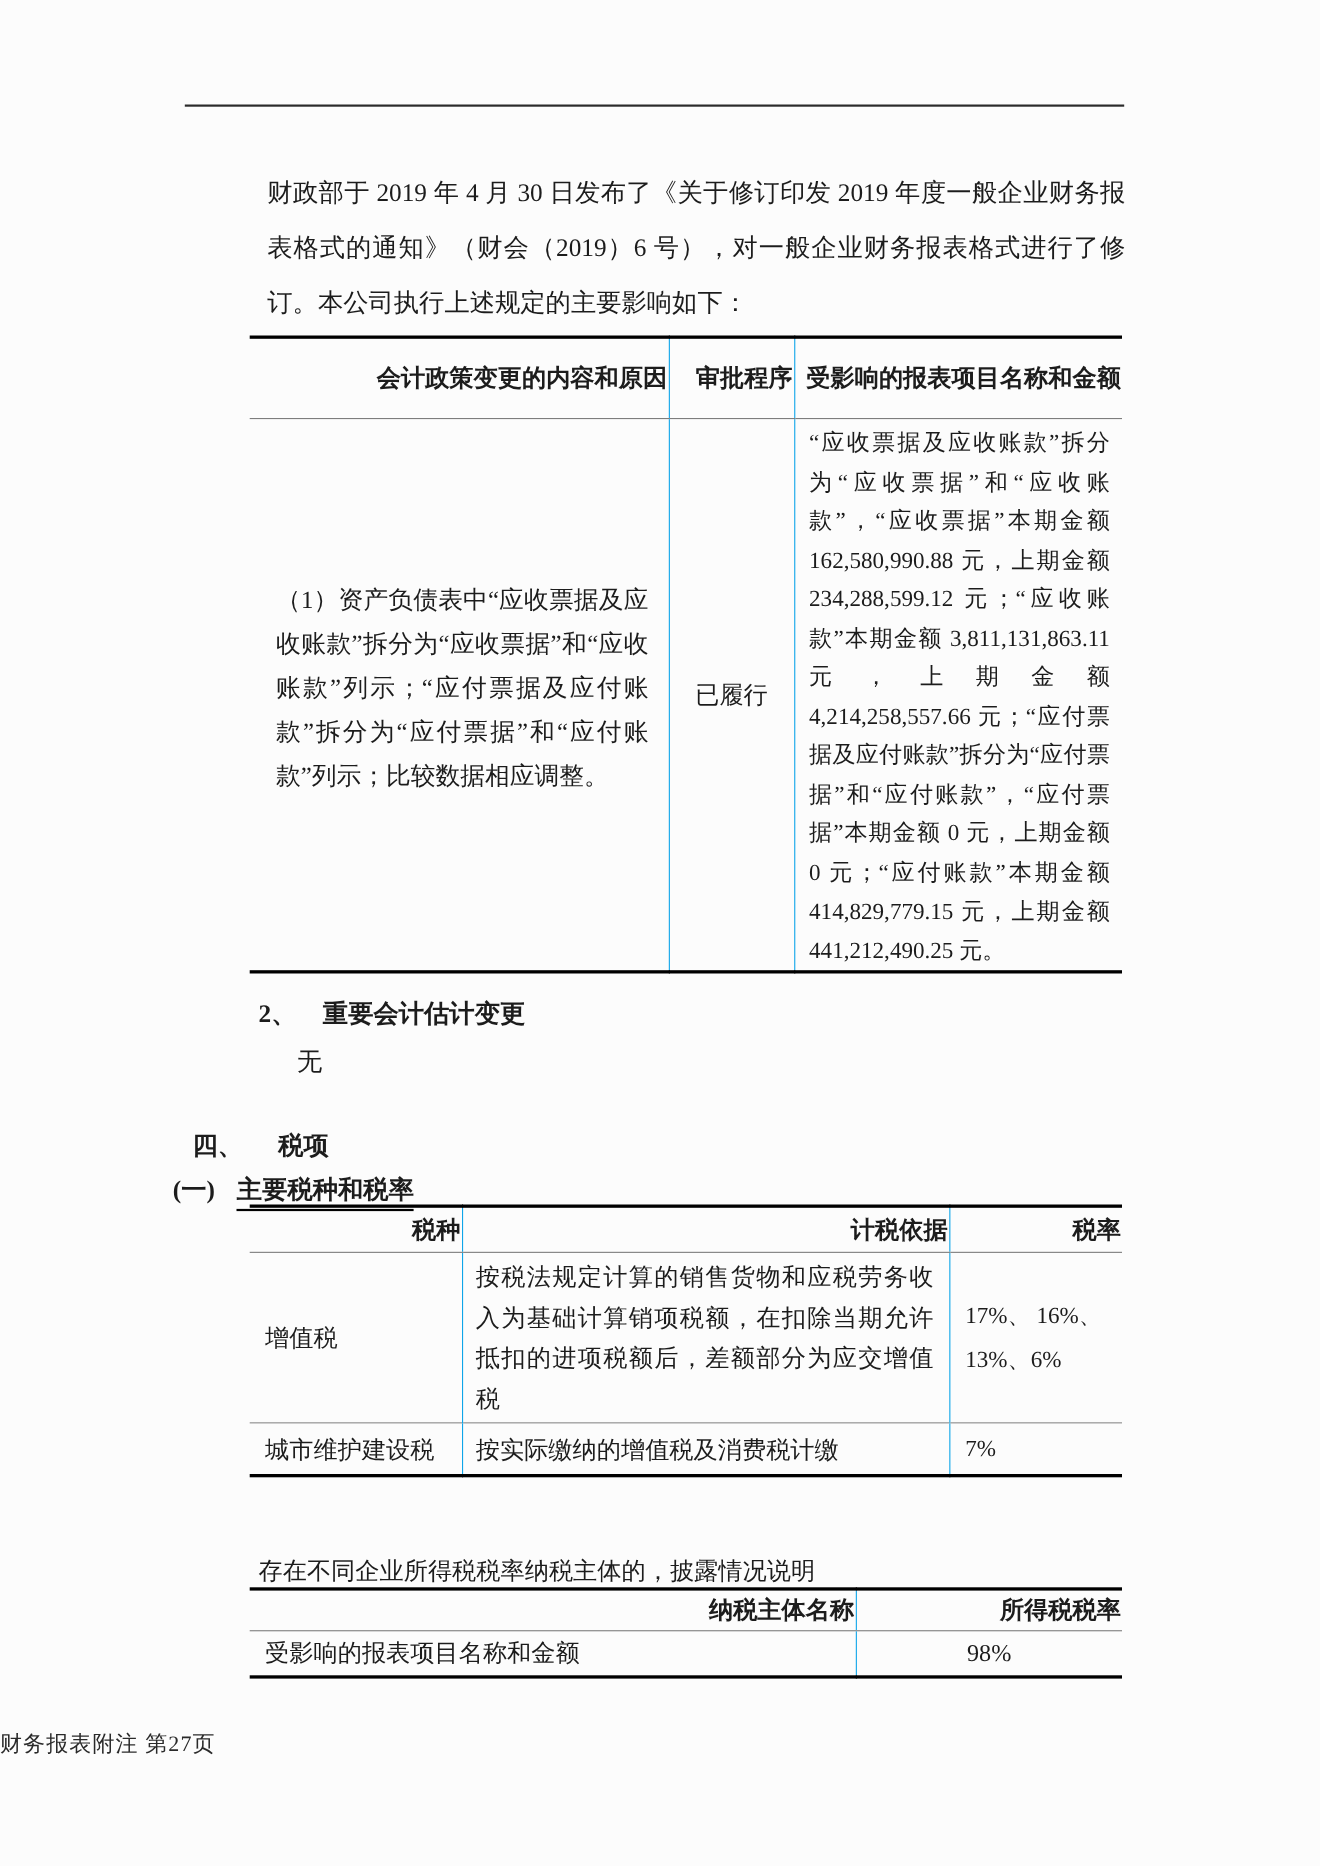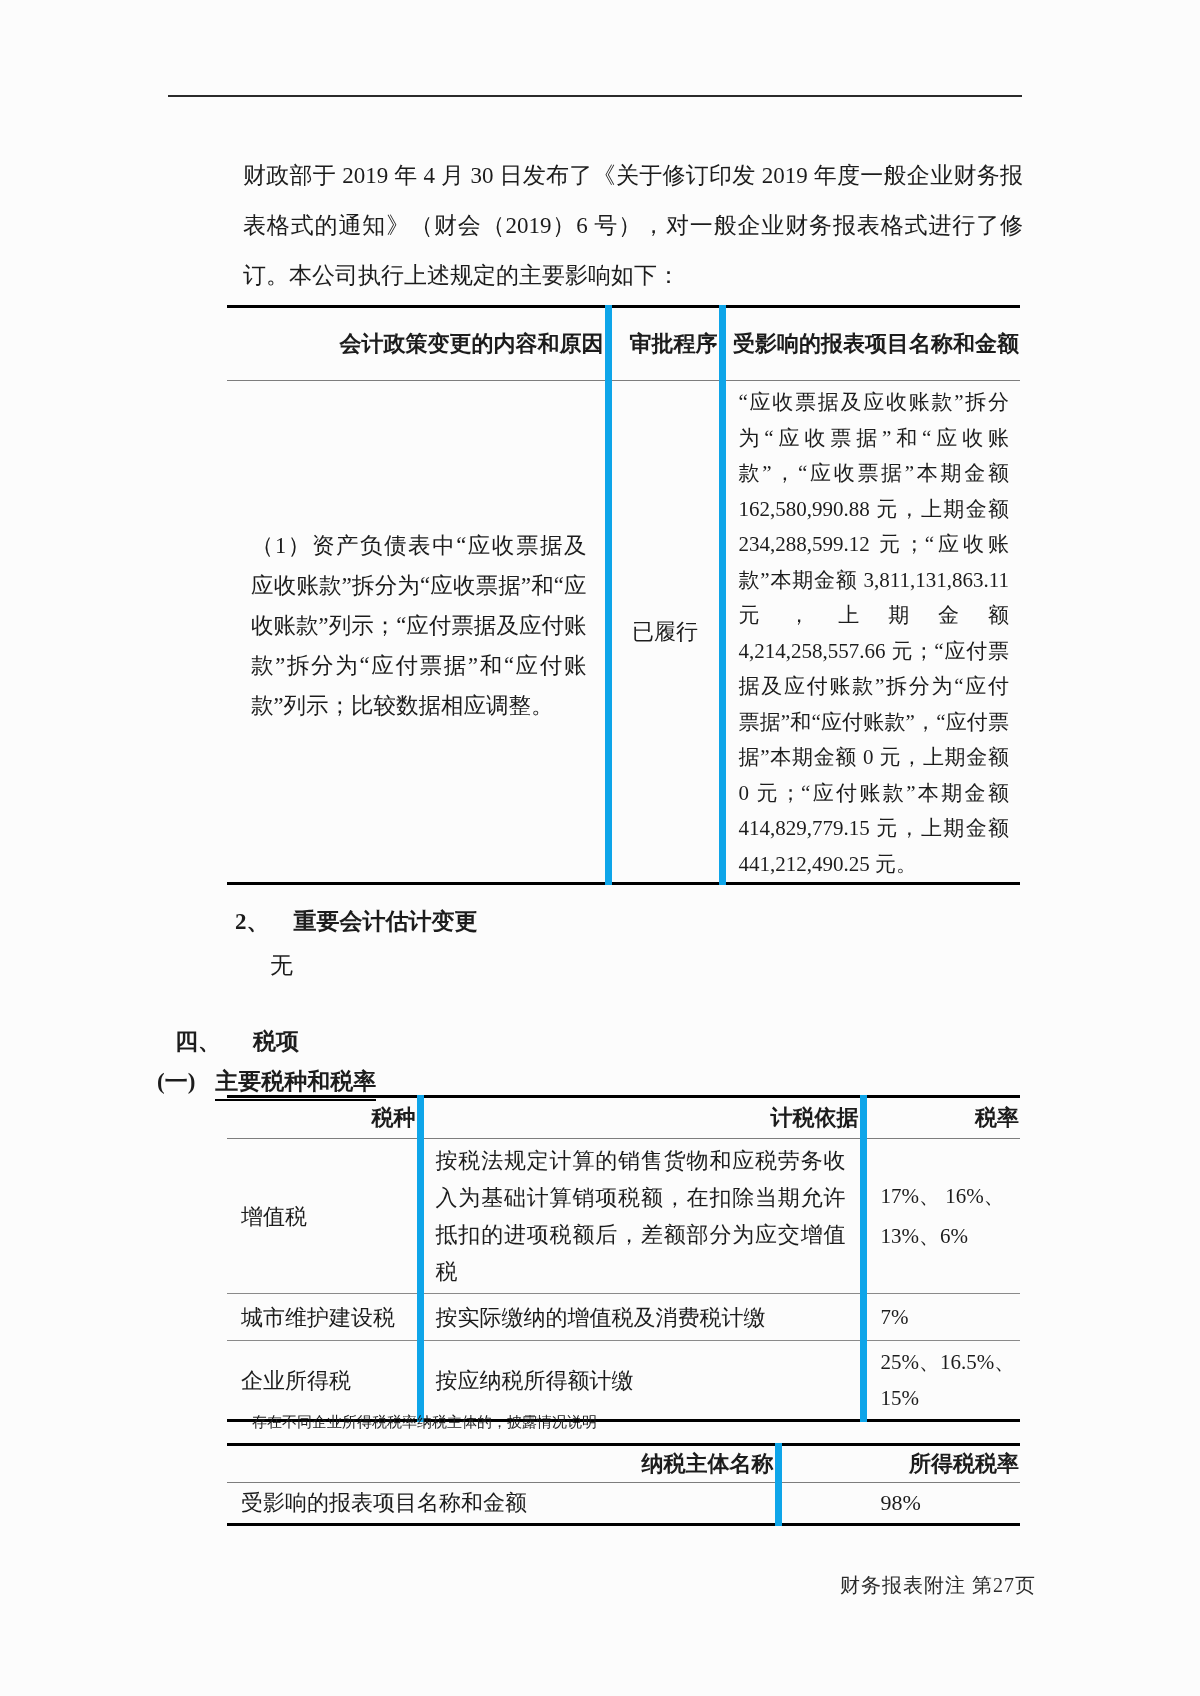--- a/index.html
+++ b/index.html
@@ -14,21 +14,21 @@
     position:absolute;left:243px;top:128px;width:780px;
     font-size:23px;line-height:50px;text-align:justify;text-justify:inter-ideograph;
   }
   table{
     position:absolute;border-collapse:collapse;table-layout:fixed;
     border-top:3px solid #000;border-bottom:3px solid #000;
     font-size:22px;color:#1c1c1c;
   }
   th{font-weight:bold;border-bottom:1px solid #7d7d7d;text-align:right;vertical-align:middle;line-height:30px;}
   td{vertical-align:middle;}
-  th + th, td + td{border-left:7px solid #0ea5e9;}
+  th + th, td + td{border-left:1px solid #0ea5e9;}
 
   
   .policy{left:227px;top:305px;width:793px;}
   .policy th{height:70px;}
   .policy td{height:473px;}
   .policy .cell-content{
     text-align:justify;text-justify:inter-ideograph;
     padding:0 18px 12px 24px;line-height:40px;font-size:22.5px;
   }
   .policy .cell-approval{text-align:center;}
@@ -52,32 +52,32 @@
   .tax td{line-height:37px;text-align:justify;text-justify:inter-ideograph;}
   .tax tbody tr + tr td{border-top:1px solid #8a8a8a;}
   .tax .c-type{padding-left:14px;text-align:left;}
   .tax .c-basis{padding:3px 14px 3px 12px;}
   .tax .c-rate{padding:3px 2px 3px 14px;font-size:21px;line-height:40px;text-align:left;}
   .tax .r1 td{height:110px;}
   .tax .r2 td{height:34px;}
   .tax .r3 td{height:71px;}
   .tax .r3 .c-rate{line-height:36px;}
 
-  .disclosure{position:absolute;left:252px;top:1413px;font-size:15px;}
+  .disclosure{position:absolute;left:235px;top:1413px;font-size:22px;}
 
   
   .entity{left:227px;top:1443px;width:793px;}
   .entity th{height:34px;}
   .entity td{height:38px;}
   .entity .c-name{padding-left:14px;text-align:left;}
   .entity .c-rate{text-align:center;}
 
   .footer{
     position:absolute;left:0;top:1572px;width:1036px;
-    text-align:right;font-size:20px;color:#2a2a2a;letter-spacing:1px;
+    text-align:left;font-size:20px;color:#2a2a2a;letter-spacing:1px;
   }
 </style>
 </head>
 <body>
 
 <div class="rule" style="left:168px;top:95px;width:854px;"></div>
 
 <p class="intro">财政部于 2019 年 4 月 30 日发布了《关于修订印发 2019 年度一般企业财务报表格式的通知》（财会（2019）6 号），对一般企业财务报表格式进行了修订。本公司执行上述规定的主要影响如下：</p>
 
 <table class="policy">
@@ -135,25 +135,20 @@
     <tr class="r1">
       <td class="c-type">增值税</td>
       <td class="c-basis">按税法规定计算的销售货物和应税劳务收入为基础计算销项税额，在扣除当期允许抵扣的进项税额后，差额部分为应交增值税</td>
       <td class="c-rate">17%、 16%、13%、6%</td>
     </tr>
     <tr class="r2">
       <td class="c-type">城市维护建设税</td>
       <td class="c-basis">按实际缴纳的增值税及消费税计缴</td>
       <td class="c-rate">7%</td>
     </tr>
-    <tr class="r3">
-      <td class="c-type">企业所得税</td>
-      <td class="c-basis">按应纳税所得额计缴</td>
-      <td class="c-rate">25%、16.5%、15%</td>
-    </tr>
   </tbody>
 </table>
 
 <div class="disclosure">存在不同企业所得税税率纳税主体的，披露情况说明</div>
 
 <table class="entity">
   <colgroup>
       <col style="width:551px">
       <col style="width:242px">
     </colgroup>

